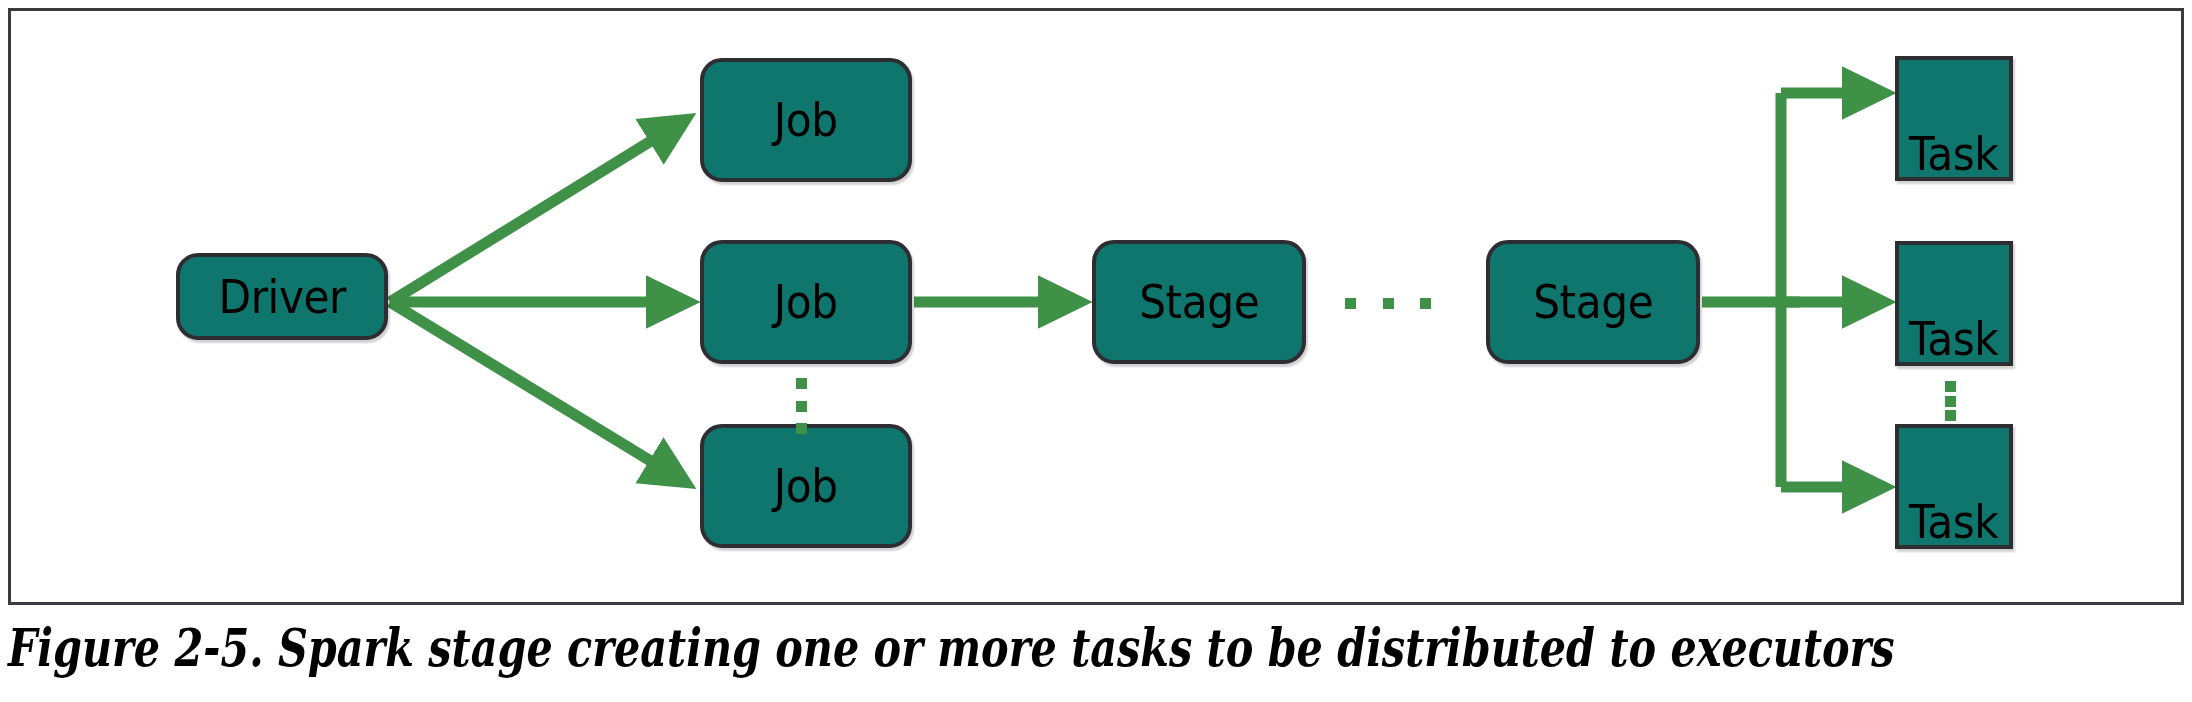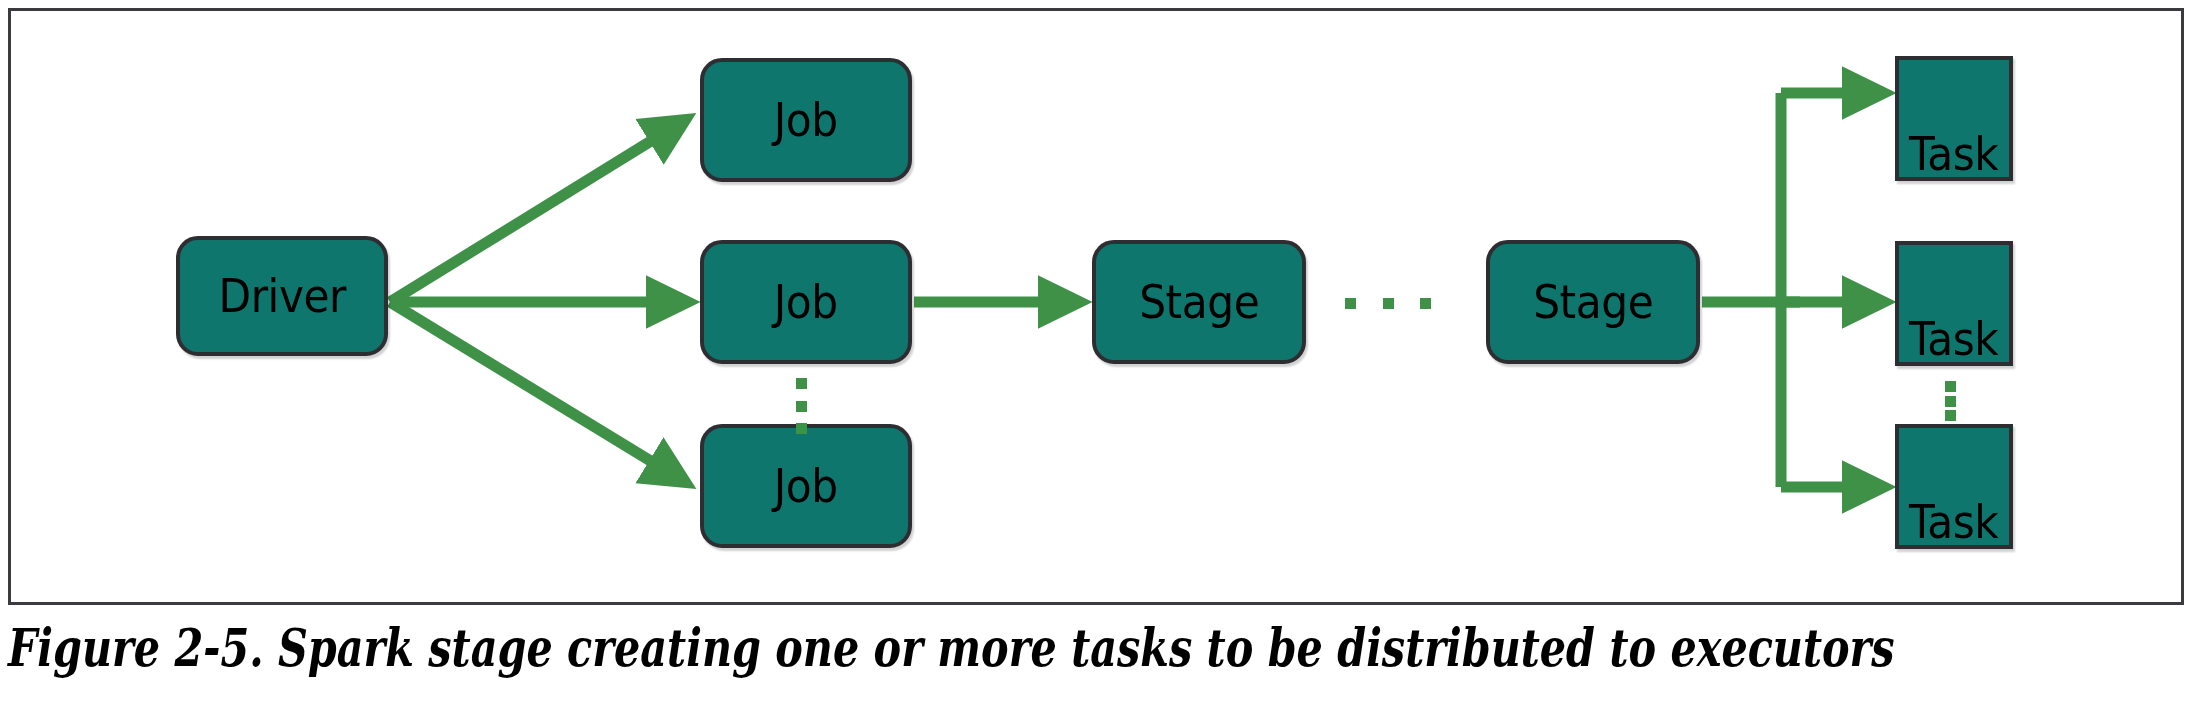--- a/index.html
+++ b/index.html
@@ -127,21 +127,21 @@
     <line x1="1702" y1="302" x2="1800" y2="302" stroke="#3f9148" stroke-width="11"></line>
     <line x1="1781" y1="93" x2="1781" y2="487" stroke="#3f9148" stroke-width="11"></line>
 
     <line x1="1781" y1="93" x2="1868" y2="93" stroke="#3f9148" stroke-width="11" marker-end="url(#arrowhead)"></line>
 
     <line x1="1781" y1="302" x2="1868" y2="302" stroke="#3f9148" stroke-width="11" marker-end="url(#arrowhead)"></line>
 
     <line x1="1781" y1="487" x2="1868" y2="487" stroke="#3f9148" stroke-width="11" marker-end="url(#arrowhead)"></line>
   </svg>
 
-  <div class="node rounded" style="left:176px; top:236px; width:212px; height:120px;">
+  <div class="node rounded" style="left:176px; top:253px; width:212px; height:87px;">
     <span class="node-label">Driver</span>
   </div>
 
   <div class="node rounded" style="left:700px; top:58px; width:212px; height:124px;">
     <span class="node-label">Job</span>
   </div>
 
   <div class="node rounded" style="left:700px; top:240px; width:212px; height:124px;">
     <span class="node-label">Job</span>
   </div>

